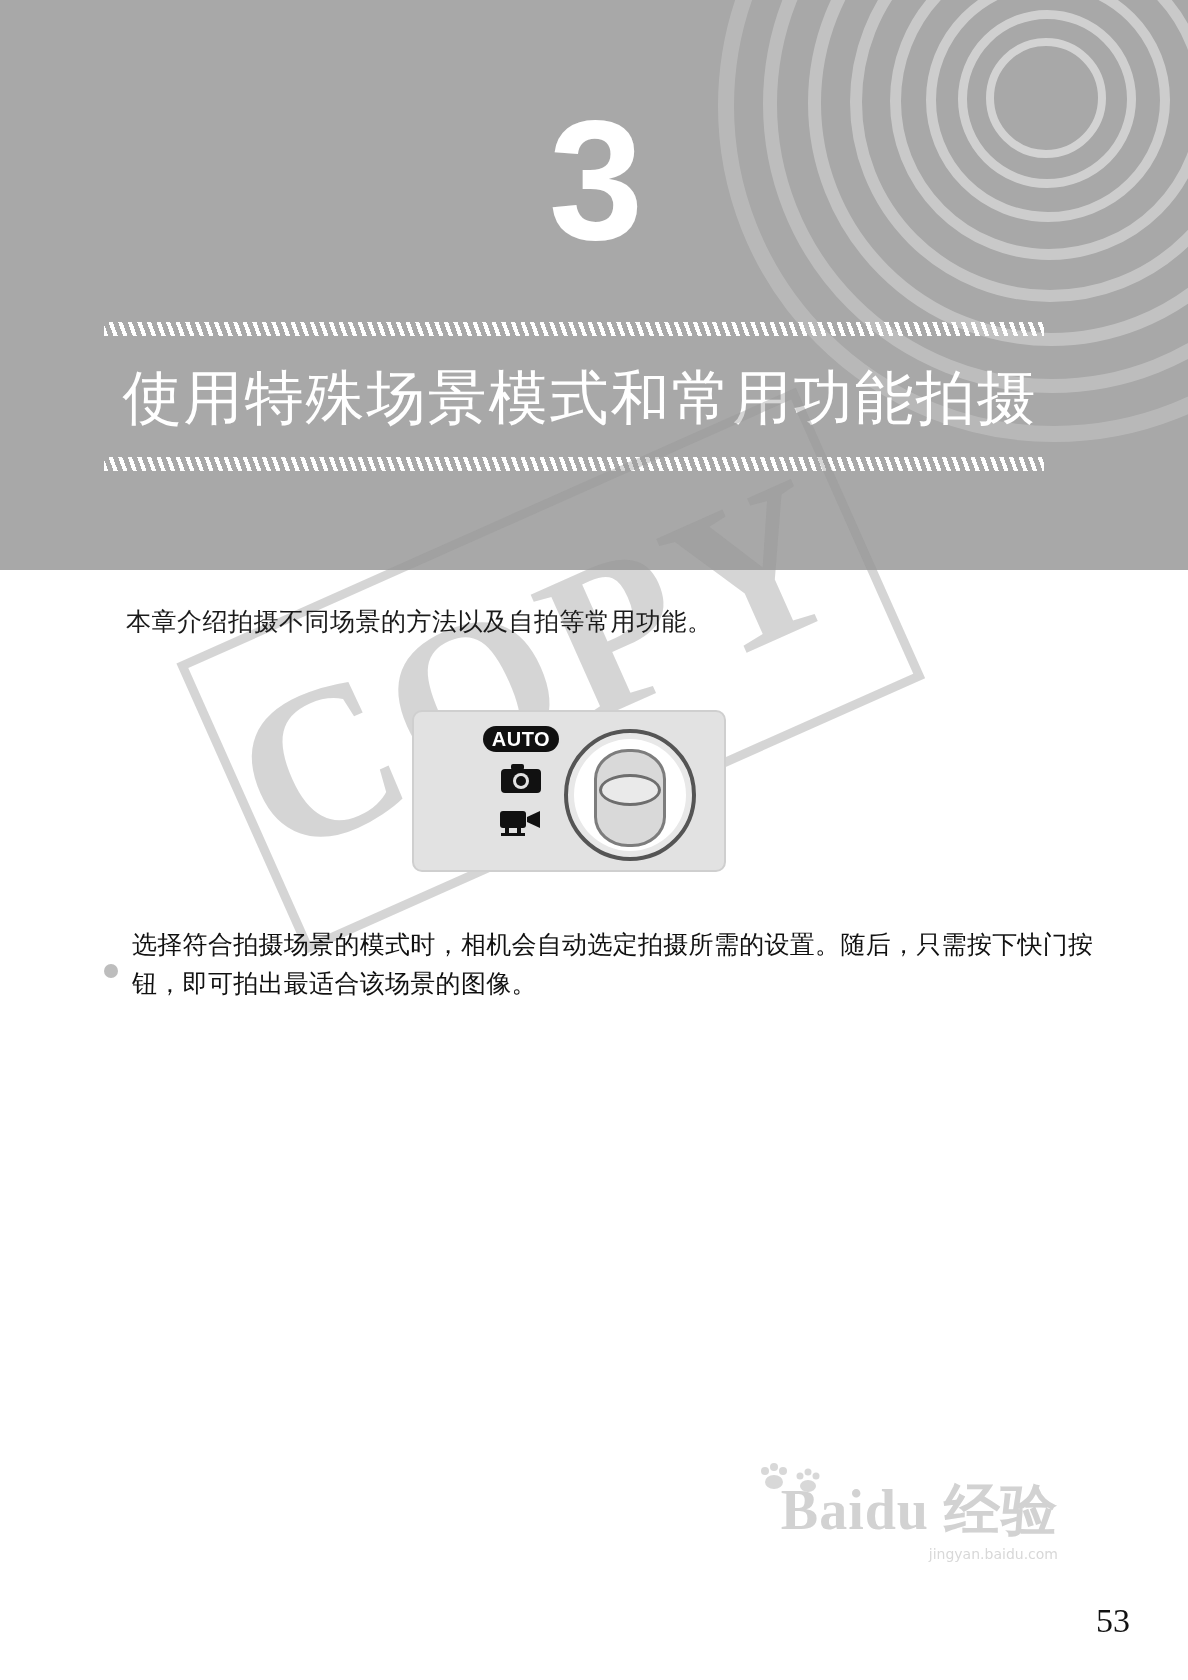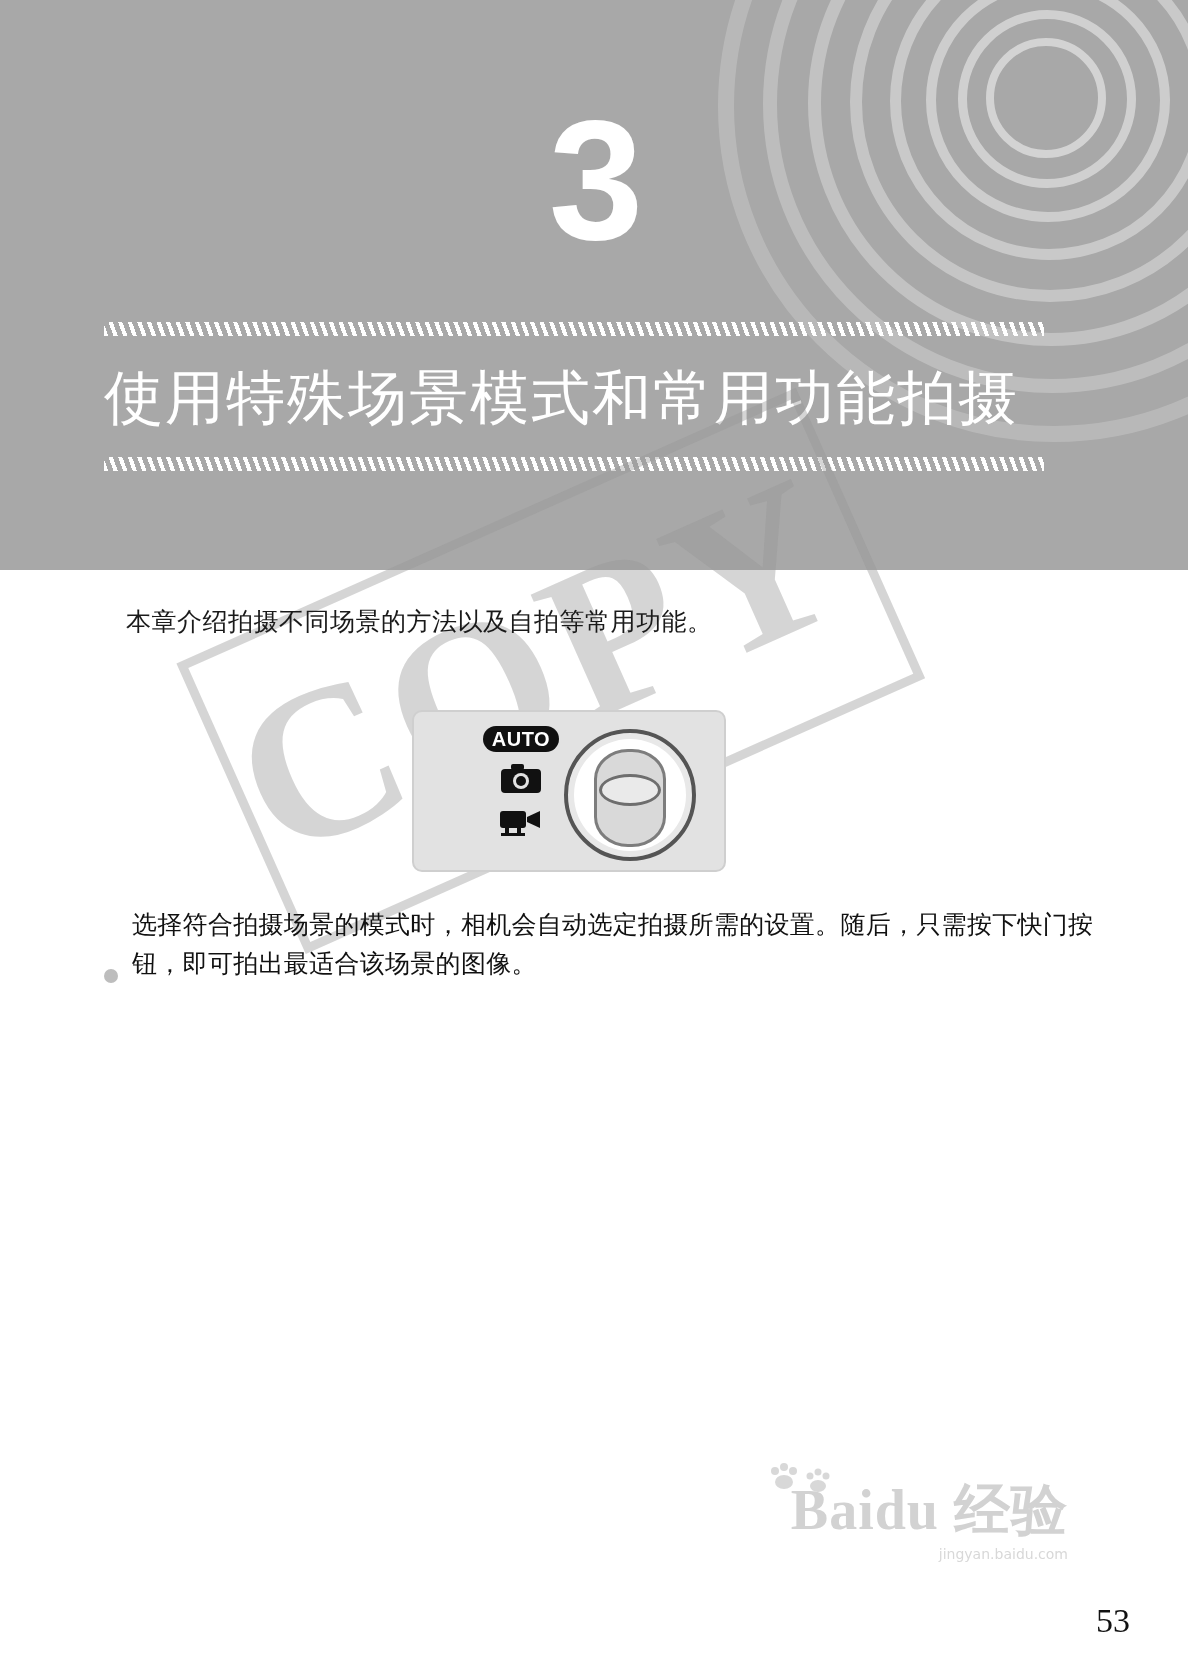--- a/index.html
+++ b/index.html
@@ -75,20 +75,21 @@
   .rule-top { top: 322px; }
   .rule-bottom { top: 457px; }
 
   .chapter-title {
     position: absolute;
     left: 104px;
     width: 952px;
     top: 348px;
     height: 100px;
     line-height: 100px;
+    text-align: center;
     font-family: "DejaVu Sans", sans-serif;
     font-size: 59px;
     color: #ffffff;
     letter-spacing: 2px;
     white-space: nowrap;
   }
 
   
   .copy-watermark {
     position: absolute;
@@ -205,22 +206,23 @@
 
   
   .bullets {
     position: absolute;
     left: 104px;
     top: 905px;
     width: 990px;
   }
   .bullet-row {
     display: flex;
-    align-items: flex-end;
+    align-items: center;
     margin-bottom: 8px;
+    margin-top: 20px;
   }
   .bullet-dot {
     flex: 0 0 auto;
     width: 14px;
     height: 14px;
     border-radius: 50%;
     background: #bdbdbd;
     margin: 14px 14px 0 0;
   }
   .bullet-text {
@@ -241,21 +243,21 @@
     line-height: 23px;
     padding: 0 7px;
     border-radius: 12px;
     vertical-align: 2px;
     margin: 0 2px;
   }
 
   
   .baidu {
     position: absolute;
-    right: 120px;
+    right: 130px;
     bottom: 118px;
     text-align: right;
     pointer-events: none;
   }
   .baidu .logo {
     font-family: "Liberation Serif", serif;
     font-weight: bold;
     font-size: 56px;
     color: #d2d2d2;
     letter-spacing: 1px;

